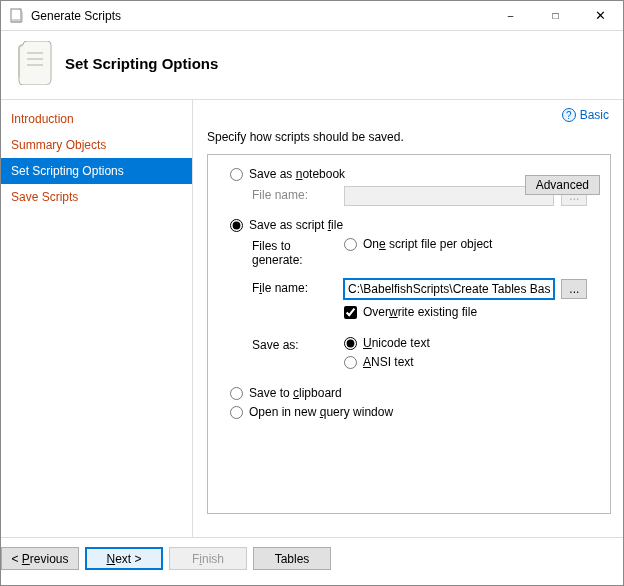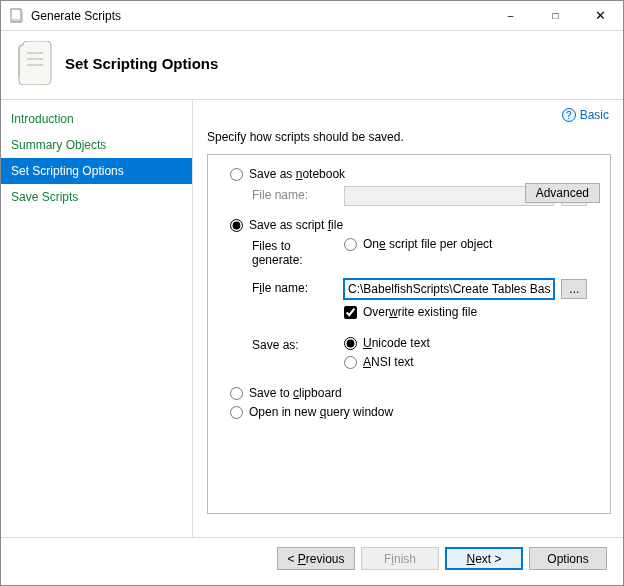--- a/index.html
+++ b/index.html
@@ -59,21 +59,21 @@
     border-top: 1px solid #ddd;
     height: 438px;
   }
   .sidebar {
     width: 192px;
     border-right: 1px solid #ddd;
     padding-top: 6px;
   }
   .sidebar .navitem {
     padding: 4px 10px;
-    color: #15803d;
+    color: #c2410c;
     cursor: pointer;
     font-size: 12px;
     line-height: 18px;
   }
   .sidebar .navitem.selected {
     background: #0078d7;
     color: #fff;
   }
   .main {
     flex: 1;
@@ -107,21 +107,21 @@
     margin: 22px 0 10px 0;
   }
   .panel {
     border: 1px solid #bbb;
     height: 360px;
     padding: 12px 12px 12px 22px;
     position: relative;
   }
   .advbtn {
     position: absolute;
-    top: 28px;
+    top: 20px;
     right: 10px;
     padding: 2px 10px;
     font-size: 12px;
     background: #e1e1e1;
     border: 1px solid #adadad;
   }
   .row {
     display: flex;
     align-items: center;
     margin-bottom: 5px;
@@ -182,22 +182,22 @@
     border-color: #ccc;
     background: #efefef;
   }
   .spacer { height: 8px; }
   .underline-char { text-decoration: underline; }
   .footer {
     border-top: 1px solid #ddd;
     height: 42px;
     display: flex;
     align-items: center;
-    justify-content: flex-end;
-    padding-right: 16px;
+    justify-content: flex-start;
+    padding-right: 24px;
     gap: 6px;
   }
   .fbtn {
     min-width: 78px;
     height: 23px;
     font-size: 12px;
     background: #e1e1e1;
     border: 1px solid #adadad;
     padding: 0 8px;
   }
@@ -330,16 +330,16 @@
         <input type="radio" class="radio" name="saveTarget" style="">
         <span>Open in new <span class="underline-char">q</span>uery window</span>
       </div>
 
     </div>
   </div>
 </div>
 
 <div class="footer">
   <button class="fbtn">&lt; <span class="underline-char">P</span>revious</button>
+  <button class="fbtn default"><span class="underline-char">N</span>ext &gt;</button>
   <button class="fbtn" disabled="">F<span class="underline-char">i</span>nish</button>
-  <button class="fbtn default"><span class="underline-char">N</span>ext &gt;</button>
-  <button class="fbtn">Options</button>
+  <button class="fbtn">Tables</button>
 </div>
 
 </body></html>

